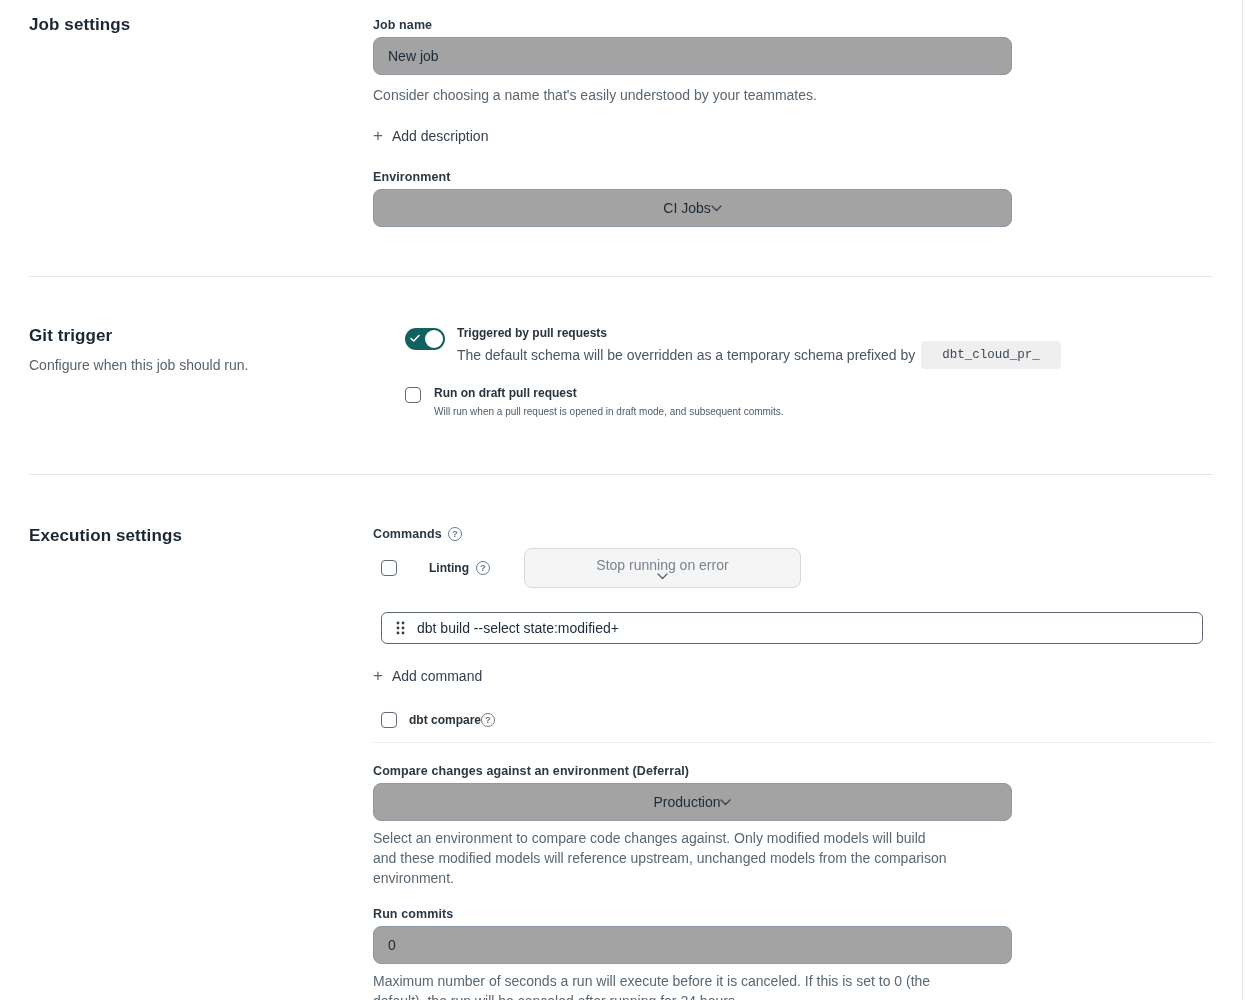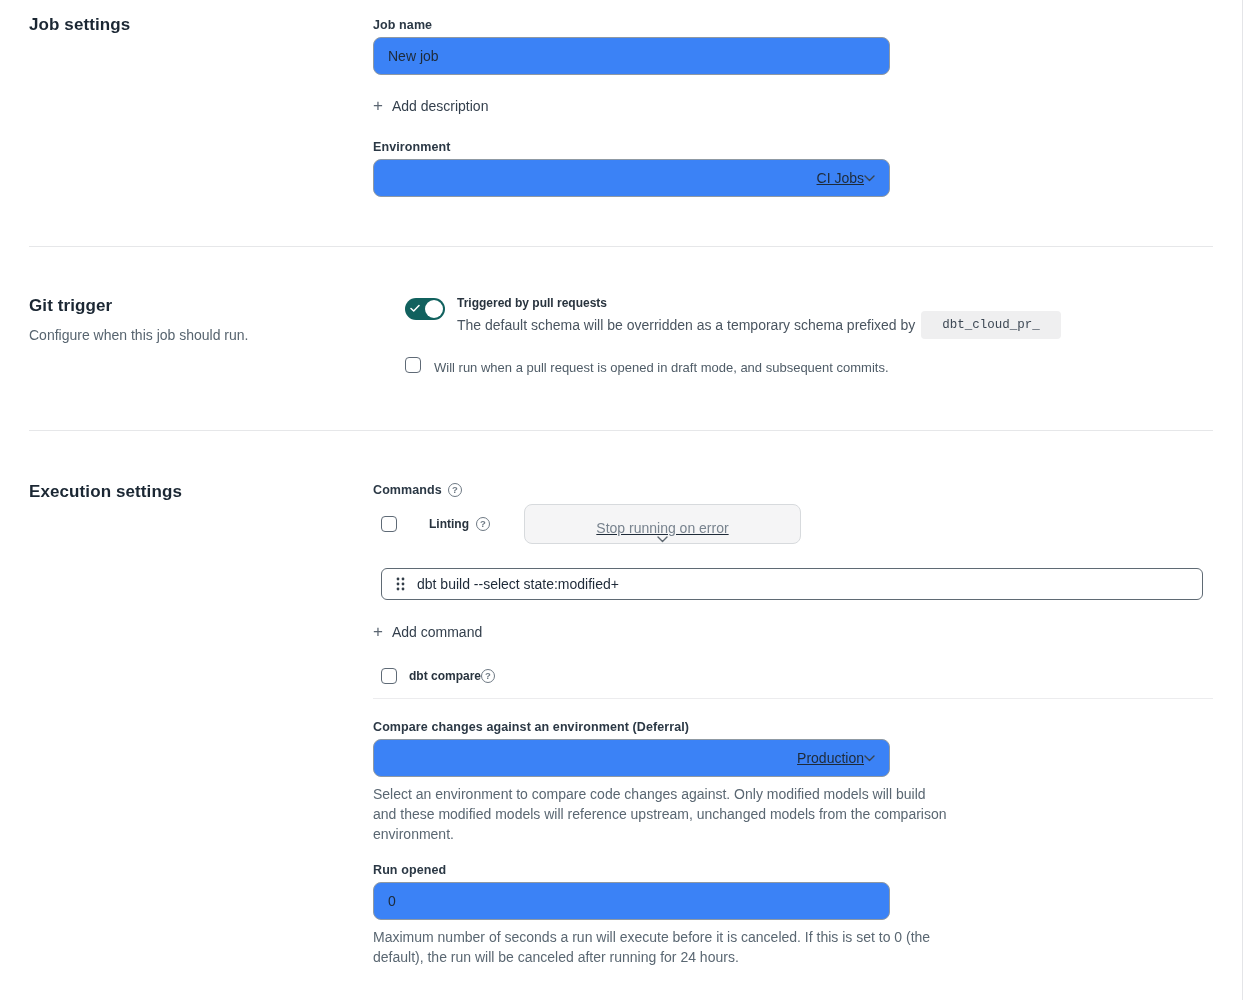--- a/index.html
+++ b/index.html
@@ -54,38 +54,37 @@
   .field-label {
     font-size: 12.5px;
     font-weight: 700;
     color: #2b3845;
     letter-spacing: 0.1px;
     display: inline-flex;
     align-items: center;
     gap: 6px;
   }
   .text-input, .select {
-    width: 517px;
+    width: 639px;
     height: 38px;
     border: 1px solid #8f99a3;
     border-radius: 8px;
-    background: #3b82f6;
+    background: #a3a3a3;
     font-family: "Liberation Sans", sans-serif;
     font-size: 14px;
     color: #1e2a38;
     padding: 0 14px;
     outline: none;
     display: block;
   }
   .select {
     display: flex;
     align-items: center;
-    justify-content: flex-end;
+    justify-content: center;
     cursor: pointer;
-    text-decoration: underline;
   }
   .select .select-value { font-size: 14px; color: #1e2a38; }
   .select.disabled {
     background: #f5f5f6;
     border-color: #d7dadd;
     cursor: default;
     flex-direction: column;
   }
   .select.disabled .select-value { color: #78838e; }
   .chevron { display: inline-flex; align-items: center; color: #39434e; }
@@ -194,21 +193,21 @@
     font-family: "Liberation Mono", monospace;
     font-size: 12.5px;
     color: #3d4854;
     background: #efeff0;
     border-radius: 4px;
     padding: 3px 21px;
   }
   .draft-row { display: flex; align-items: flex-start; margin-top: 17px; }
   .draft-row .checkbox { margin-top: 1px; }
   .draft-text { margin-left: 13px; }
-  .draft-desc { margin-top: 2px; font-size: 13px; color: #4f5c67; line-height: 20px; }
+  .draft-desc { margin-top: 2px; font-size: 10px; color: #4f5c67; line-height: 20px; }
 
   
   .section-exec { padding-top: 49px; padding-bottom: 30px; }
   .exec-left-title { margin-top: 2px; }
   .commands-label { display: inline-flex; }
   .linting-row {
     display: flex;
     align-items: center;
     margin-top: 6px;
     padding-left: 8px;
@@ -281,20 +280,21 @@
 
 <div class="page">
 
   <div class="section section-job">
     <div class="section-left">
       <h2 class="section-title">Job settings</h2>
     </div>
     <div class="section-right">
       <label class="field-label">Job name</label>
       <input class="text-input job-name-input" type="text" value="New job" style="">
+      <div class="helper-text job-name-help">Consider choosing a name that's easily understood by your teammates.</div>
 
       <div class="add-description-row">
         <button class="add-link">
           <span class="plus-glyph">+</span>
           <span>Add description</span>
         </button>
       </div>
 
       <label class="field-label environment-label">Environment</label>
       <div class="select environment-select">
@@ -330,20 +330,21 @@
           <div class="toggle-desc">
             <span>The default schema will be overridden as a temporary schema prefixed by</span>
             <code class="code-chip">dbt_cloud_pr_</code>
           </div>
         </div>
       </div>
 
       <div class="draft-row">
         <span class="checkbox"></span>
         <div class="draft-text">
+          <div class="bold-label">Run on draft pull request</div>
           <div class="draft-desc">Will run when a pull request is opened in draft mode, and subsequent commits.</div>
         </div>
       </div>
     </div>
   </div>
 
   <div class="divider"></div>
 
   <div class="section section-exec">
     <div class="section-left">
@@ -407,21 +408,21 @@
       <div class="select deferral-select">
         <span class="select-value">Production</span>
         <span class="chevron">
           <svg width="11" height="7" viewBox="0 0 11 7" fill="none">
               <path d="M1 1l4.5 4.5L10 1" stroke="currentColor" stroke-width="1.4" stroke-linecap="round" stroke-linejoin="round"></path>
             </svg>
         </span>
       </div>
       <div class="helper-text deferral-help">Select an environment to compare code changes against. Only modified models will build and these modified models will reference upstream, unchanged models from the comparison environment.</div>
 
-      <label class="field-label timeout-label">Run opened</label>
+      <label class="field-label timeout-label">Run commits</label>
       <input class="text-input timeout-input" type="text" value="0" style="">
       <div class="helper-text timeout-help">Maximum number of seconds a run will execute before it is canceled. If this is set to 0 (the default), the run will be canceled after running for 24 hours.</div>
 
     </div>
   </div>
 
   <div class="page-right-edge"></div>
 </div>
 
 </body></html>

